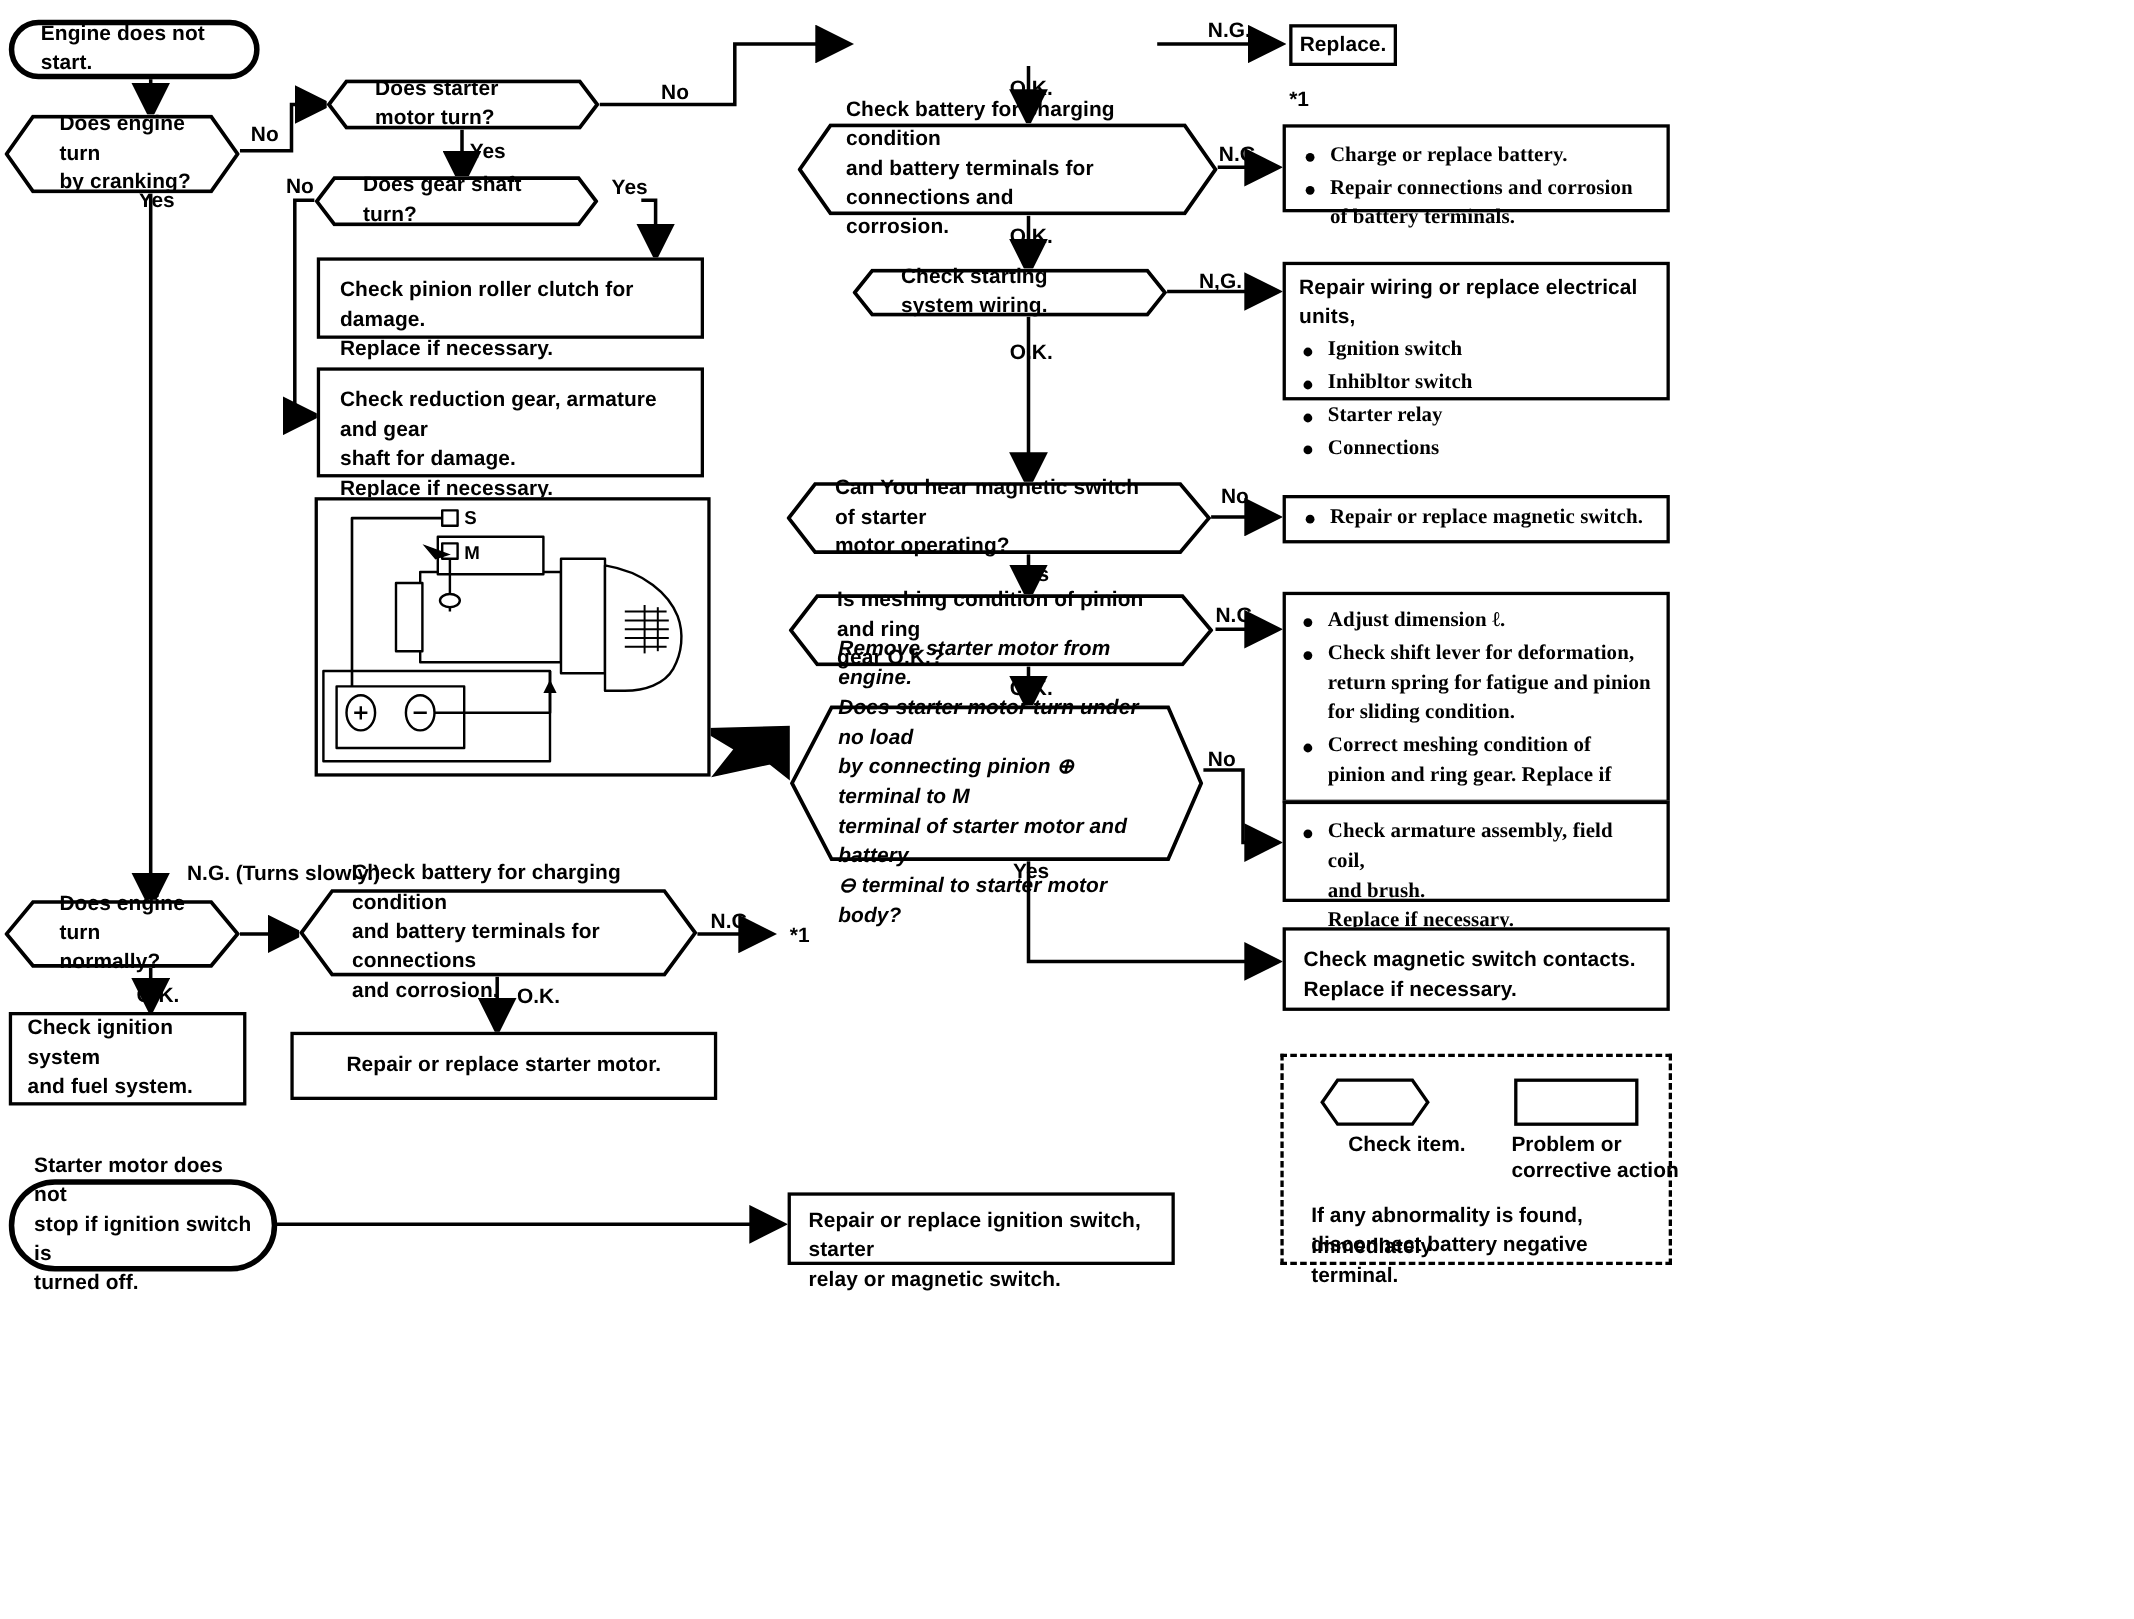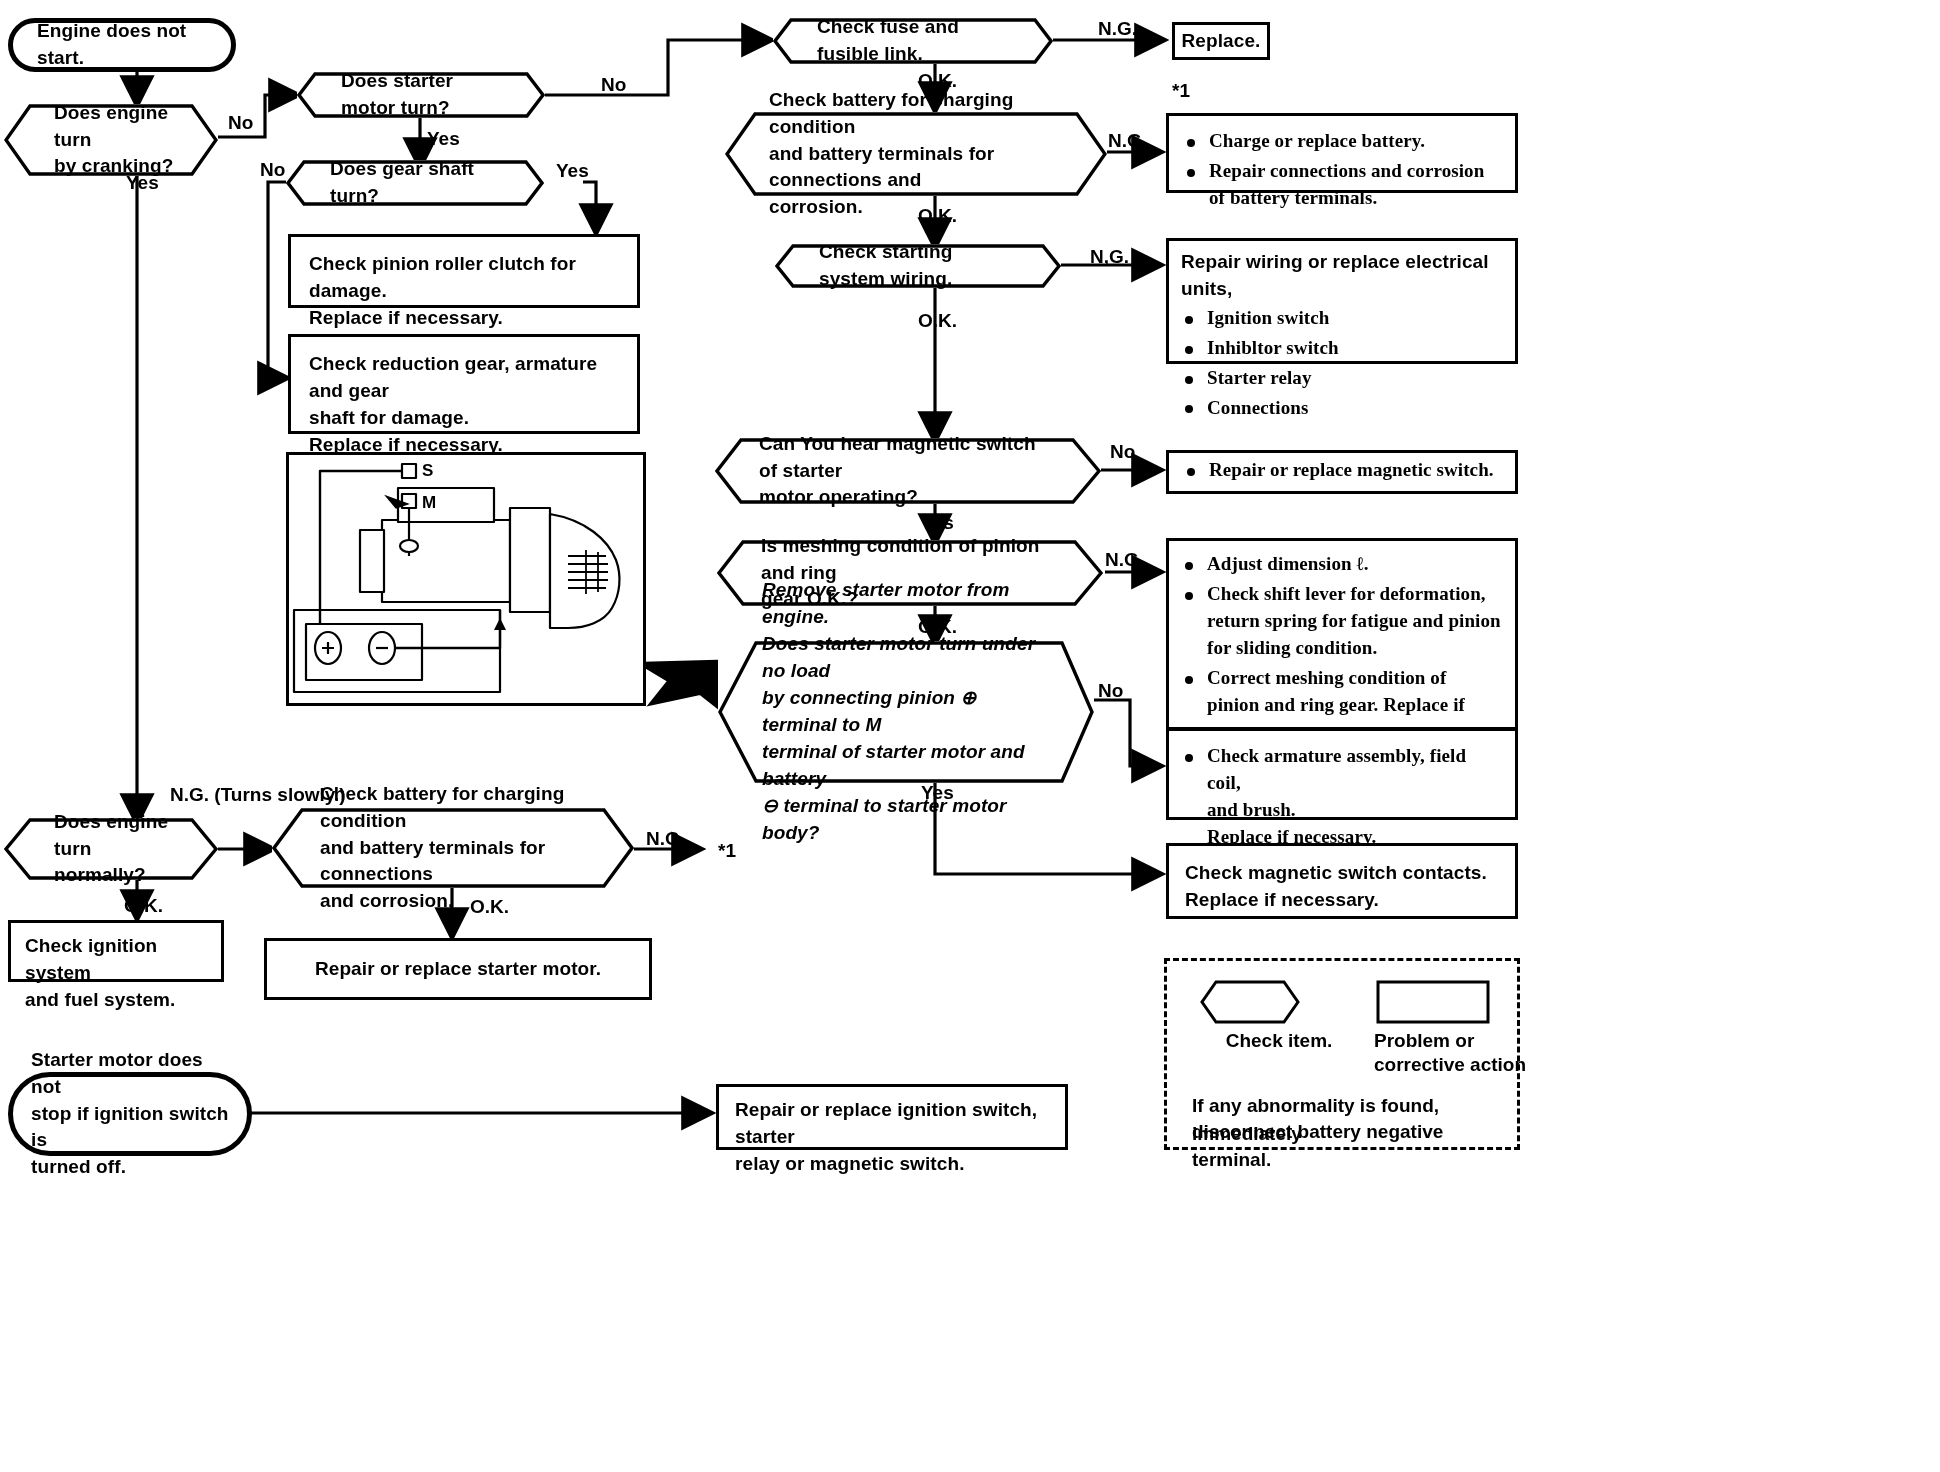--- a/index.html
+++ b/index.html
@@ -230,26 +230,20 @@
   </div>
 
   <div class="node box" style="left:288px;top:334px;width:352px;height:100px;font-size:19px;align-items:flex-start;padding-top:14px;">
     <div>
       <div>Check reduction gear, armature and gear</div>
       <div>shaft for damage.</div>
       <div>Replace if necessary.</div>
     </div>
   </div>
 
-  <div class="node hex" style="left:773px;top:18px;width:280px;height:46px;font-size:19px;justify-content:center;">
-    <svg class="hexbg" viewBox="0 0 280 46" preserveAspectRatio="none">
-      <polygon points="18,2 262,2 278,23 262,44 18,44 2,23" fill="#fff" stroke="#000" stroke-width="3.4"></polygon>
-    </svg>
-    <span class="hexlabel">Check fuse and fusible link.</span>
-  </div>
 
   <div class="node box" style="left:1172px;top:22px;width:98px;height:38px;font-size:19px;justify-content:center;padding:0;">
     <span>Replace.</span>
   </div>
 
   <div class="node hex" style="left:725px;top:112px;width:382px;height:84px;font-size:19px;">
     <svg class="hexbg" viewBox="0 0 382 84" preserveAspectRatio="none">
       <polygon points="30,2 352,2 380,42 352,82 30,82 2,42" fill="#fff" stroke="#000" stroke-width="3.4"></polygon>
     </svg>
     <div class="hexlabel" style="padding-left:0px;">
@@ -374,21 +368,21 @@
       <div>Check battery for charging condition</div>
       <div>and battery terminals for connections</div>
       <div>and corrosion.</div>
     </div>
   </div>
 
   <div class="node box" style="left:264px;top:938px;width:388px;height:62px;font-size:19px;justify-content:center;">
     <span>Repair or replace starter motor.</span>
   </div>
 
-  <div class="node box" style="left:8px;top:920px;width:216px;height:62px;font-size:19px;align-items:flex-start;padding:10px 14px;">
+  <div class="node box" style="left:8px;top:920px;width:216px;height:85px;font-size:19px;align-items:center;padding:10px 14px;">
     <div>
       <div>Check ignition system</div>
       <div>and fuel system.</div>
     </div>
   </div>
 
   <div class="node stadium" style="left:8px;top:1072px;width:244px;height:84px;font-size:19px;justify-content:flex-start;padding:0 18px;">
     <div>
       <div>Starter motor does not</div>
       <div>stop if ignition switch is</div>

